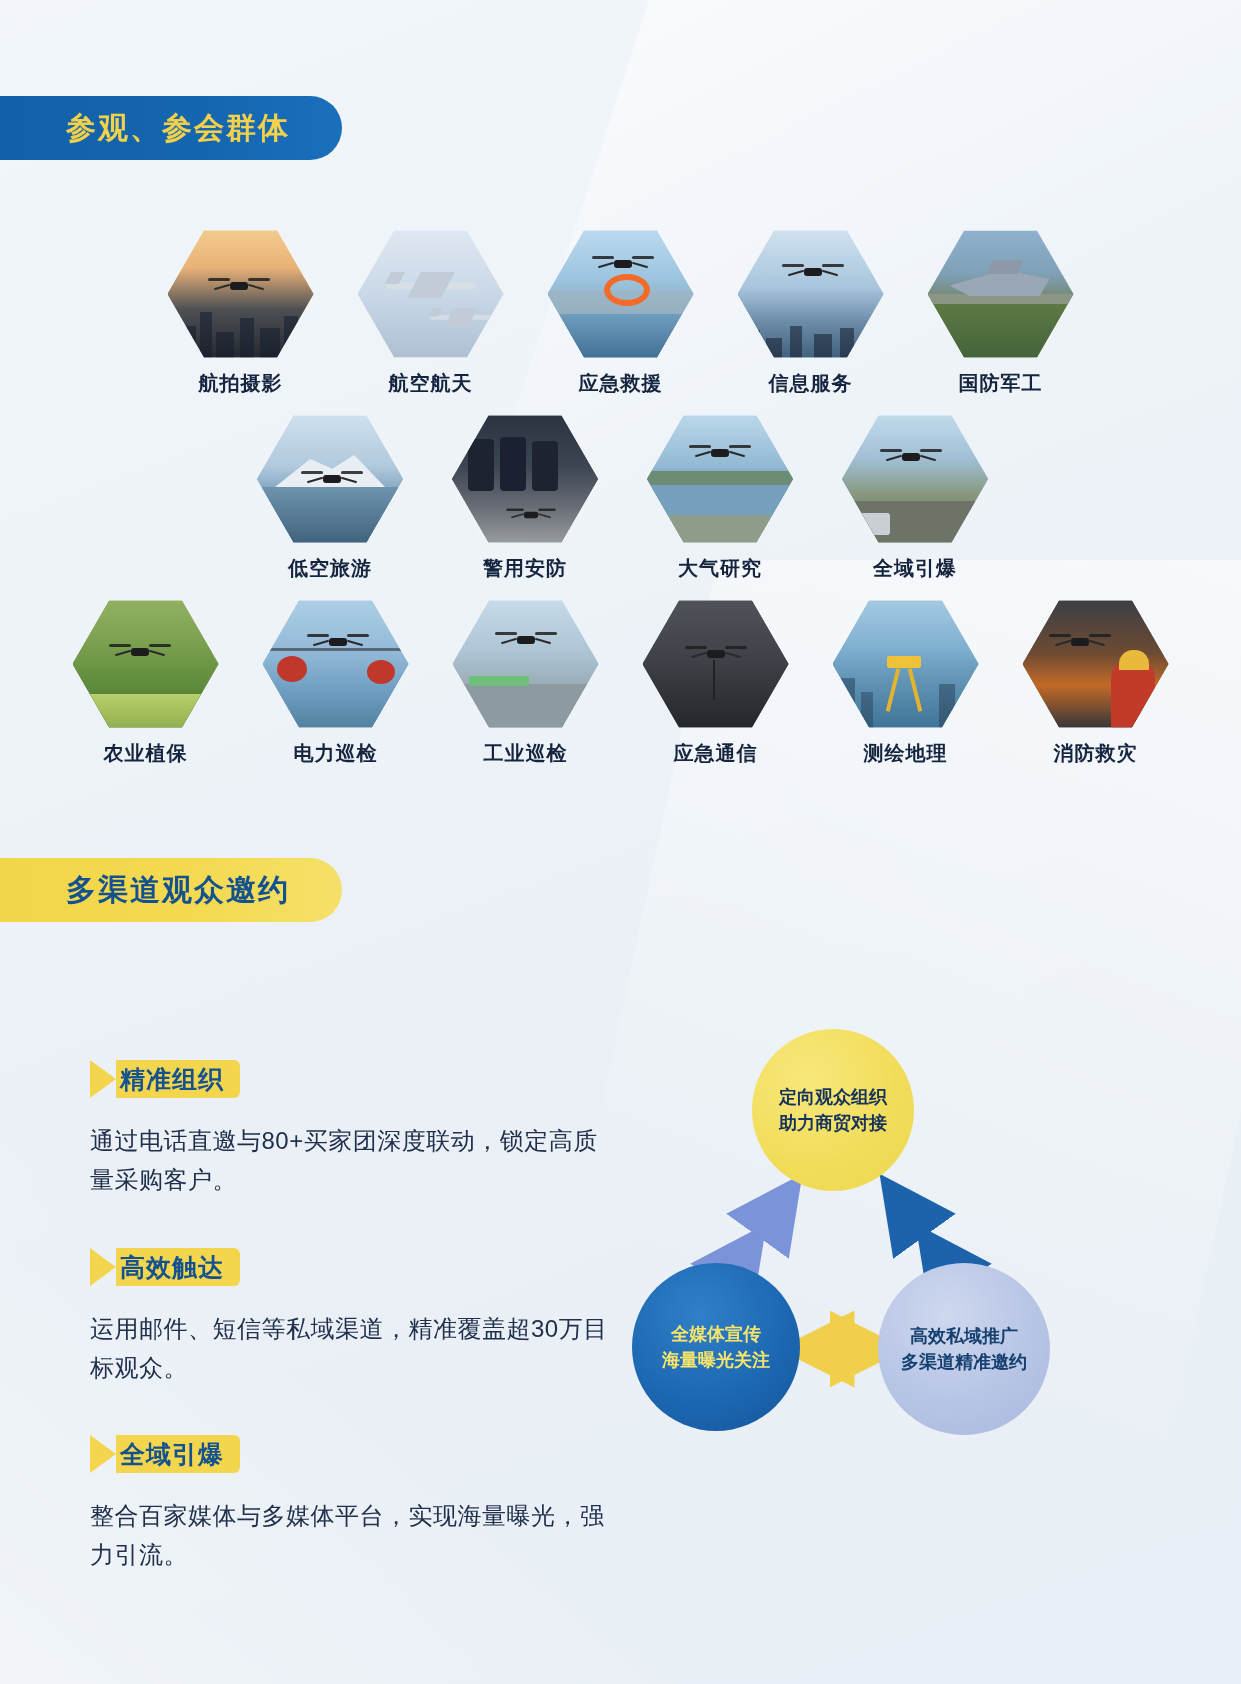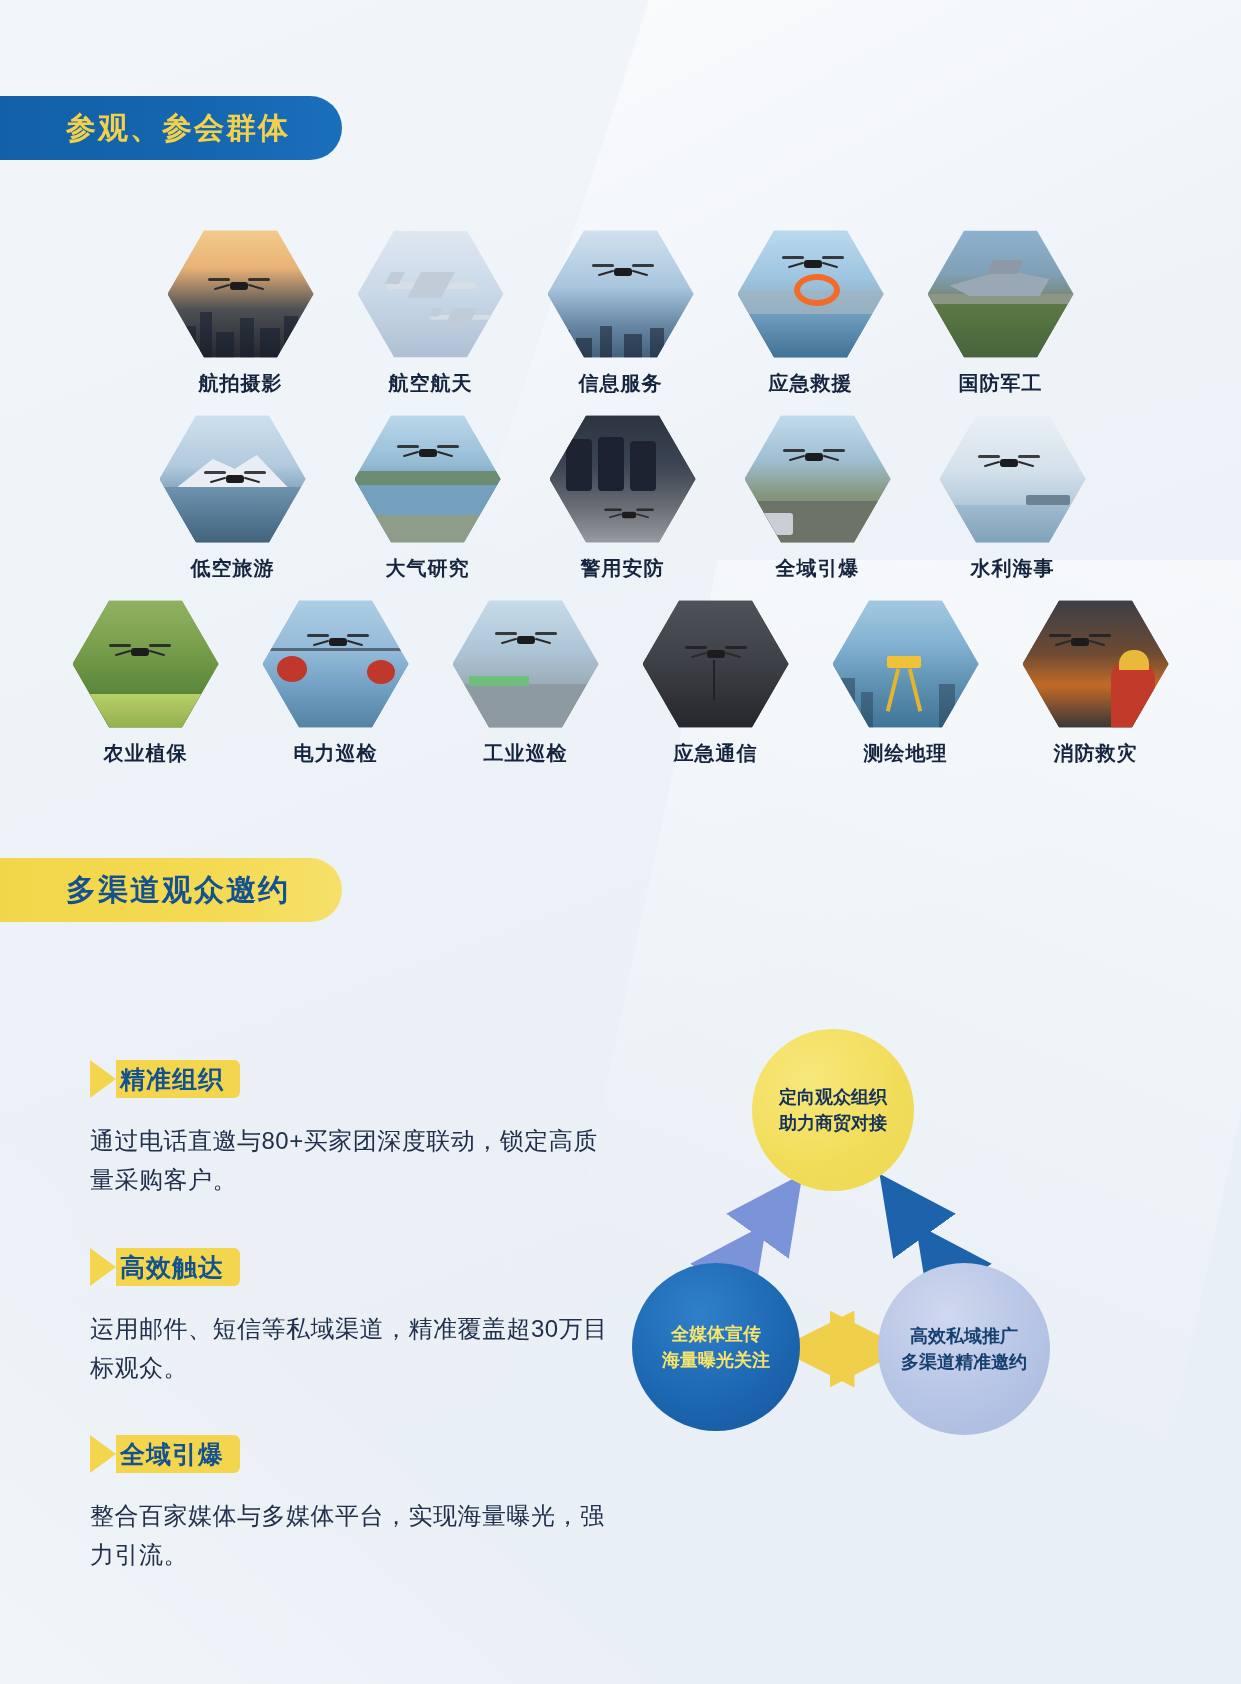--- a/index.html
+++ b/index.html
@@ -322,56 +322,56 @@
         <div class="plane" style="left:58px;top:74px;transform:scale(.7);opacity:.85;">
           <div class="fuse"></div>
             <div class="wing"></div>
             <div class="tail"></div>
         </div>
       </div>
       <div class="hex-label">航空航天</div>
     </div>
 
     <div class="hex-cell">
+      <div class="hex-shape sc-rescue">
+        <div class="hex-img" style="background:linear-gradient(180deg,#bcdaee 0%,#9dc5e0 38%,#8fb0c4 58%,#55799a 100%);"></div>
+        <div class="horizon" style="top:62px;height:24px;background:rgba(160,180,195,.6);"></div>
+        <div class="horizon" style="top:86px;height:46px;background:linear-gradient(180deg,#6f9dbe,#3f6f93);"></div>
+        <div class="drone" style="left:48px;top:26px;">
+          <div class="rotor l"></div>
+            <div class="rotor r"></div>
+          <div class="arm l"></div>
+            <div class="arm r"></div>
+            <div class="body"></div>
+        </div>
+        <div class="ring" style="left:56px;top:46px;"></div>
+      </div>
+      <div class="hex-label">应急救援</div>
+    </div>
+
+    <div class="hex-cell">
       <div class="hex-shape sc-info">
         <div class="hex-img" style="background:linear-gradient(180deg,#d2e2ef 0%,#a8c5dd 45%,#6a8aa7 72%,#3f5e7a 100%);"></div>
         <div class="bldg" style="left:10px;width:12px;height:30px;"></div>
         <div class="bldg" style="left:28px;width:16px;height:22px;"></div>
         <div class="bldg" style="left:52px;width:12px;height:34px;"></div>
         <div class="bldg" style="left:76px;width:18px;height:26px;"></div>
         <div class="bldg" style="left:102px;width:14px;height:32px;"></div>
         <div class="drone" style="left:48px;top:34px;">
           <div class="rotor l"></div>
             <div class="rotor r"></div>
           <div class="arm l"></div>
             <div class="arm r"></div>
             <div class="body"></div>
         </div>
       </div>
       <div class="hex-label">信息服务</div>
     </div>
 
     <div class="hex-cell">
-      <div class="hex-shape sc-rescue">
-        <div class="hex-img" style="background:linear-gradient(180deg,#bcdaee 0%,#9dc5e0 38%,#8fb0c4 58%,#55799a 100%);"></div>
-        <div class="horizon" style="top:62px;height:24px;background:rgba(160,180,195,.6);"></div>
-        <div class="horizon" style="top:86px;height:46px;background:linear-gradient(180deg,#6f9dbe,#3f6f93);"></div>
-        <div class="drone" style="left:48px;top:26px;">
-          <div class="rotor l"></div>
-            <div class="rotor r"></div>
-          <div class="arm l"></div>
-            <div class="arm r"></div>
-            <div class="body"></div>
-        </div>
-        <div class="ring" style="left:56px;top:46px;"></div>
-      </div>
-      <div class="hex-label">应急救援</div>
-    </div>
-
-    <div class="hex-cell">
       <div class="hex-shape sc-army">
         <div class="horizon" style="top:72px;height:60px;background:linear-gradient(180deg,#5e7a45,#44633a);"></div>
         <div class="horizon" style="top:66px;height:10px;background:#8c9685;"></div>
         <div style="position:absolute;left:22px;top:42px;width:100px;height:26px;background:#9aa7b4;clip-path:polygon(0 60%,55% 0,100% 35%,90% 100%,20% 100%);"></div>
         <div style="position:absolute;left:62px;top:32px;width:30px;height:14px;background:#8d99a6;transform:skewX(-25deg);"></div>
       </div>
       <div class="hex-label">国防军工</div>
     </div>
 
   </div>
@@ -384,87 +384,72 @@
         <div class="horizon" style="top:74px;height:58px;background:linear-gradient(180deg,#6f93ae,#3f617c);"></div>
         <div class="drone" style="left:48px;top:56px;">
           <div class="rotor l"></div>
             <div class="rotor r"></div>
           <div class="arm l"></div>
             <div class="arm r"></div>
             <div class="body"></div>
         </div>
       </div>
       <div class="hex-label">低空旅游</div>
+    </div>
+
+    <div class="hex-cell">
+      <div class="hex-shape sc-police">
+        <div class="hex-img" style="background:linear-gradient(180deg,#2b3340 0%,#3c4553 40%,#6a6e76 72%,#9a9da1 100%);"></div>
+        <div style="position:absolute;left:16px;top:26px;width:26px;height:52px;background:#1d2330;border-radius:4px;"></div>
+        <div style="position:absolute;left:48px;top:24px;width:26px;height:54px;background:#1b2130;border-radius:4px;"></div>
+        <div style="position:absolute;left:80px;top:28px;width:26px;height:50px;background:#1d2330;border-radius:4px;"></div>
+        <div class="drone" style="left:52px;top:92px;transform:scale(.8);">
+          <div class="rotor l"></div>
+            <div class="rotor r"></div>
+          <div class="arm l"></div>
+            <div class="arm r"></div>
+            <div class="body"></div>
+        </div>
+      </div>
+      <div class="hex-label">警用安防</div>
     </div>
 
     <div class="hex-cell">
       <div class="hex-shape sc-atmos">
         <div class="hex-img" style="background:linear-gradient(180deg,#bcd9ec 0%,#93baD4 40%,#5d8cac 58%,#8fae9b 100%);"></div>
         <div class="horizon" style="top:58px;height:14px;background:#6d8c74;"></div>
         <div class="horizon" style="top:72px;height:30px;background:#74a0be;"></div>
         <div class="horizon" style="top:102px;height:30px;background:#8d9d8a;"></div>
         <div class="drone" style="left:46px;top:30px;">
           <div class="rotor l"></div>
             <div class="rotor r"></div>
           <div class="arm l"></div>
             <div class="arm r"></div>
             <div class="body"></div>
         </div>
       </div>
       <div class="hex-label">大气研究</div>
     </div>
 
     <div class="hex-cell">
-      <div class="hex-shape sc-police">
-        <div class="hex-img" style="background:linear-gradient(180deg,#2b3340 0%,#3c4553 40%,#6a6e76 72%,#9a9da1 100%);"></div>
-        <div style="position:absolute;left:16px;top:26px;width:26px;height:52px;background:#1d2330;border-radius:4px;"></div>
-        <div style="position:absolute;left:48px;top:24px;width:26px;height:54px;background:#1b2130;border-radius:4px;"></div>
-        <div style="position:absolute;left:80px;top:28px;width:26px;height:50px;background:#1d2330;border-radius:4px;"></div>
-        <div class="drone" style="left:52px;top:92px;transform:scale(.8);">
-          <div class="rotor l"></div>
-            <div class="rotor r"></div>
-          <div class="arm l"></div>
-            <div class="arm r"></div>
-            <div class="body"></div>
-        </div>
-      </div>
-      <div class="hex-label">警用安防</div>
-    </div>
-
-    <div class="hex-cell">
       <div class="hex-shape sc-road">
         <div class="hex-img" style="background:linear-gradient(180deg,#c3dced 0%,#a0bfd4 35%,#86977d 62%,#6a6f63 100%);"></div>
         <div style="position:absolute;left:0;top:88px;width:146px;height:44px;background:#6e7368;"></div>
         <div style="position:absolute;left:10px;top:100px;width:38px;height:22px;background:#c9cfd4;border-radius:3px;"></div>
         <div class="drone" style="left:42px;top:34px;">
           <div class="rotor l"></div>
             <div class="rotor r"></div>
           <div class="arm l"></div>
             <div class="arm r"></div>
             <div class="body"></div>
         </div>
       </div>
       <div class="hex-label">全域引爆</div>
     </div>
 
-    <div class="hex-cell">
-      <div class="hex-shape sc-water">
-        <div class="hex-img" style="background:linear-gradient(180deg,#eaf1f6 0%,#d2e0ea 45%,#b0c7d8 72%,#93afc4 100%);"></div>
-        <div class="horizon" style="top:92px;height:40px;background:linear-gradient(180deg,#9fbbd0,#7ea0ba);"></div>
-        <div style="position:absolute;left:86px;top:82px;width:44px;height:10px;background:#6e8296;border-radius:2px;"></div>
-        <div class="drone" style="left:42px;top:40px;">
-          <div class="rotor l"></div>
-            <div class="rotor r"></div>
-          <div class="arm l"></div>
-            <div class="arm r"></div>
-            <div class="body"></div>
-        </div>
-      </div>
-      <div class="hex-label">水利海事</div>
-    </div>
   </div>
 
   <div class="hex-row row-3">
     <div class="hex-cell">
       <div class="hex-shape sc-agri">
         <div class="hex-img" style="background:linear-gradient(180deg,#93b262 0%,#7aa04e 35%,#5d8a3b 68%,#3f6a2a 100%);"></div>
         <div style="position:absolute;left:0;top:96px;width:146px;height:36px;background:linear-gradient(180deg,#b9cf6a,#8fae4e);"></div>
         <div class="drone" style="left:40px;top:44px;">
           <div class="rotor l"></div>
             <div class="rotor r"></div>

